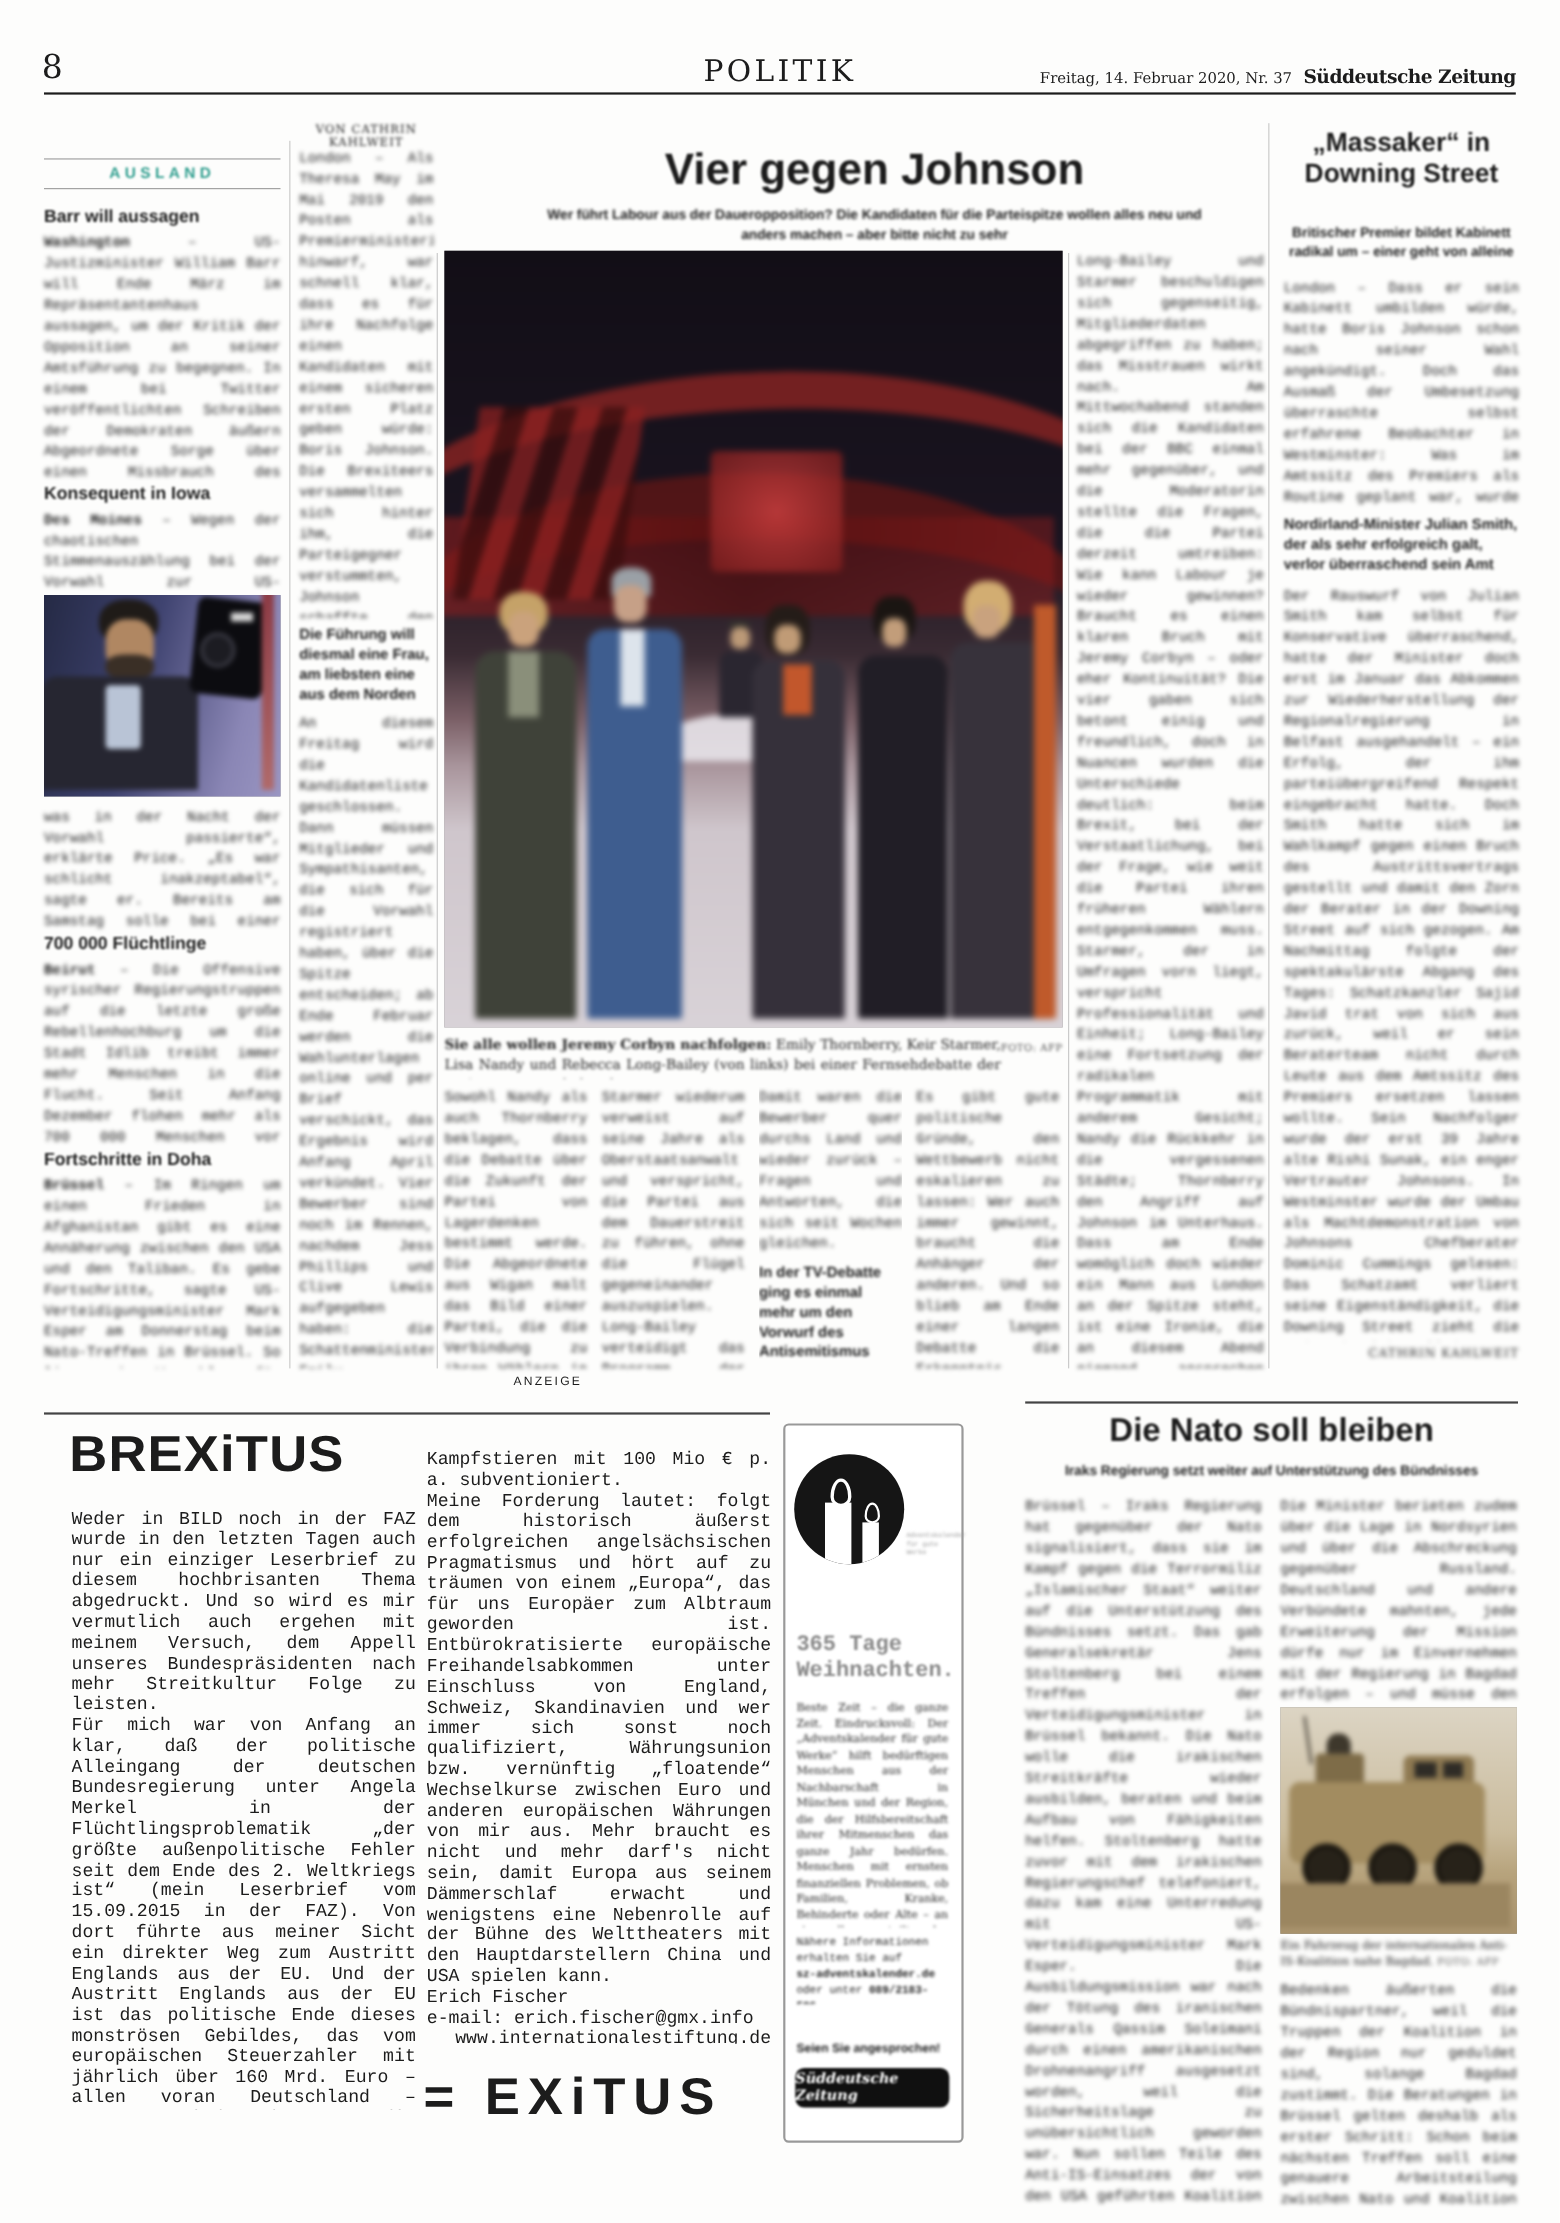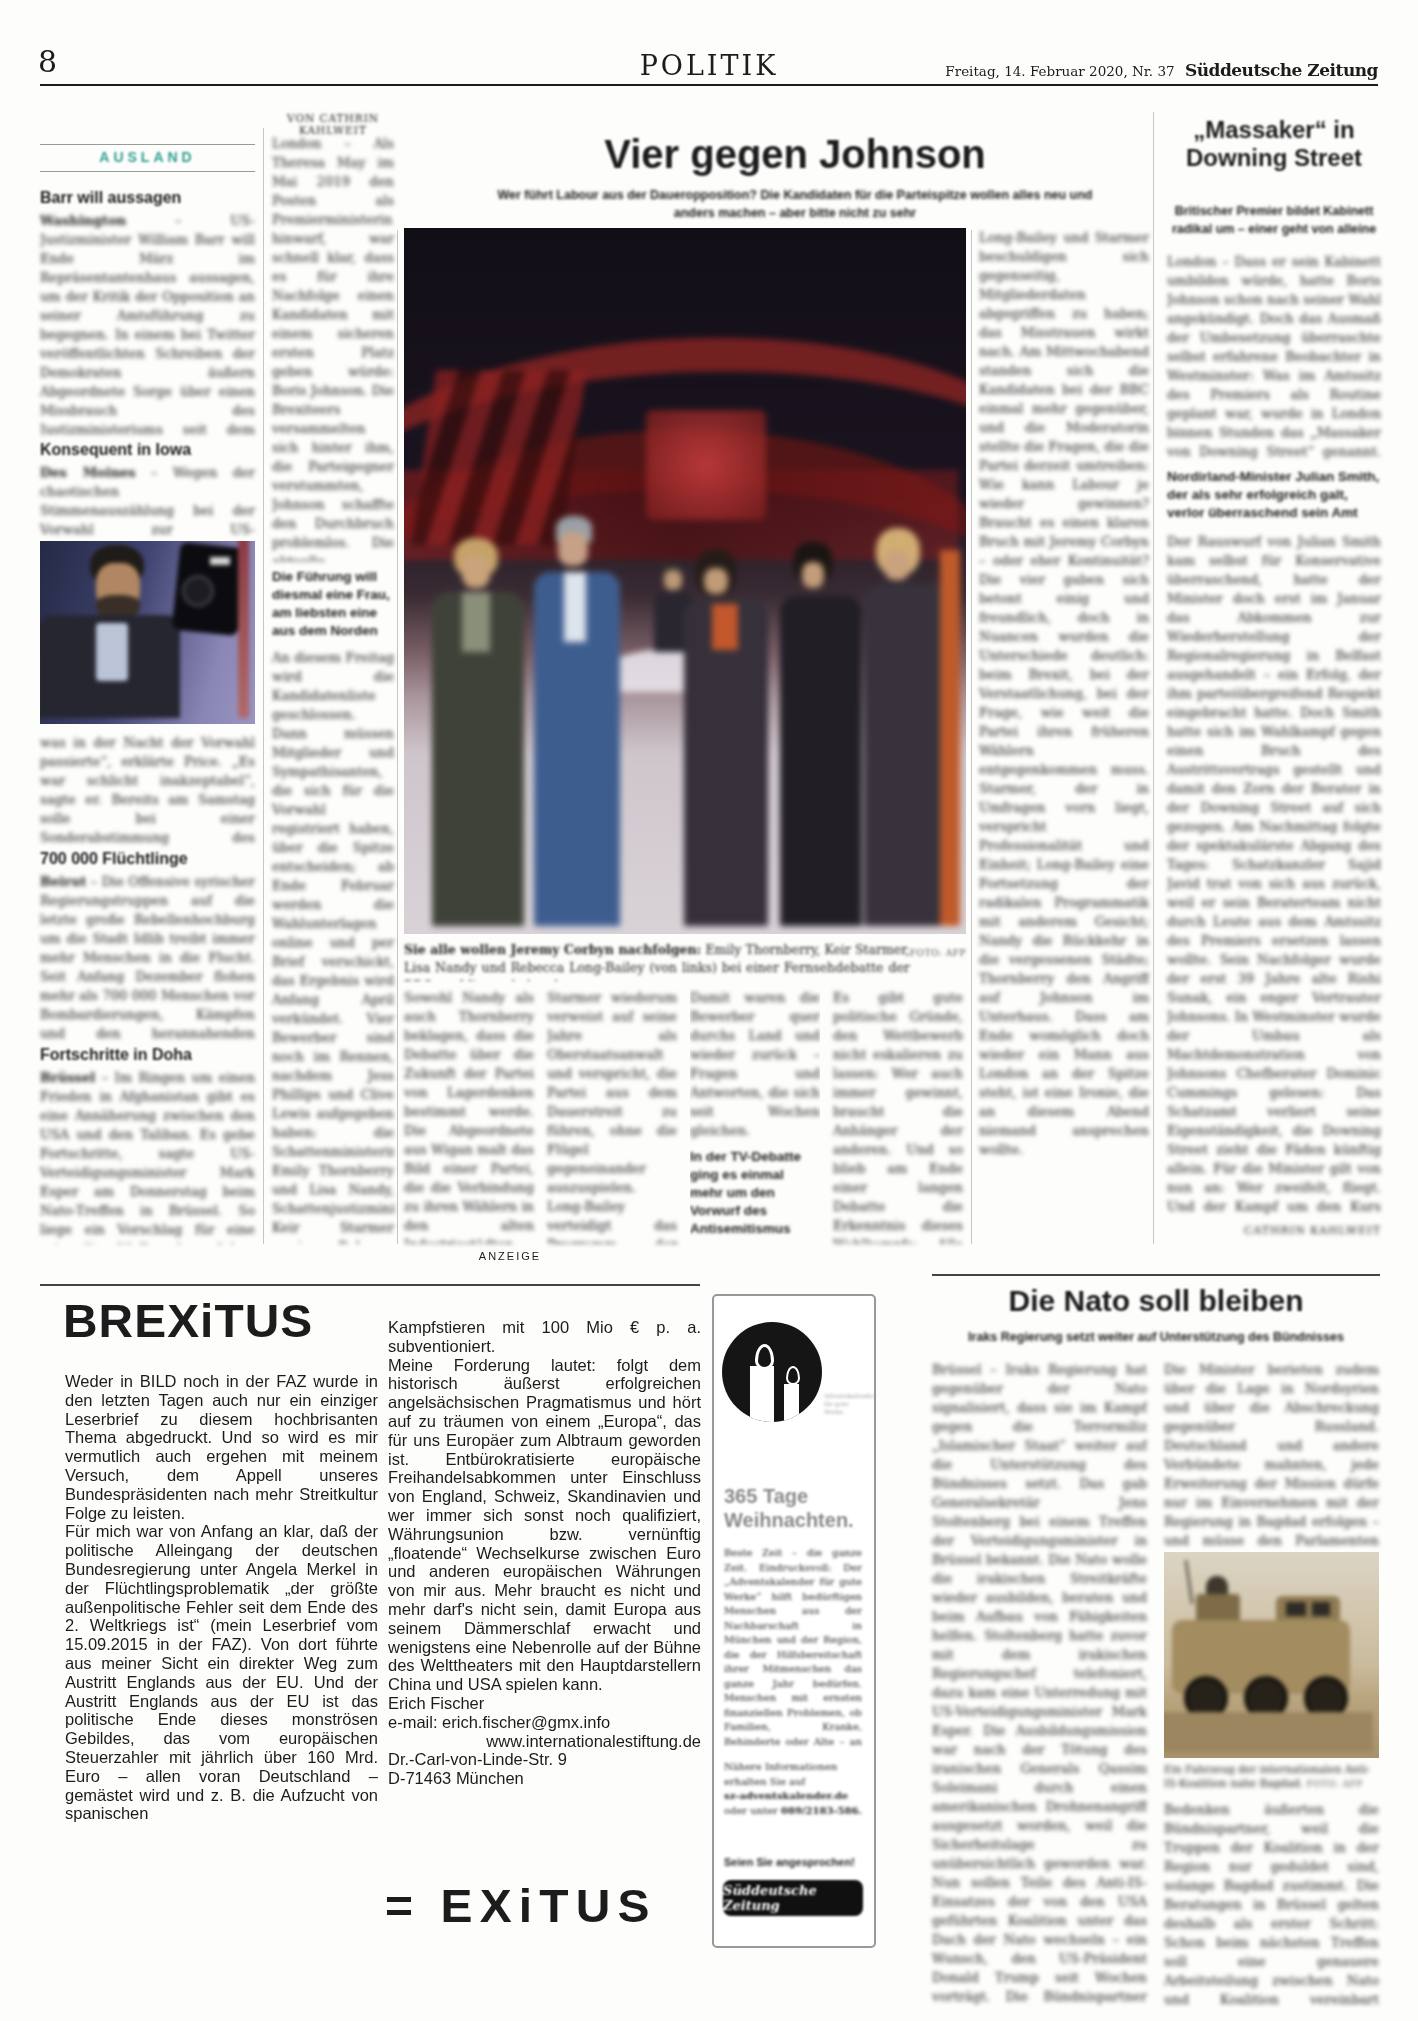--- a/index.html
+++ b/index.html
@@ -13,21 +13,21 @@
   .bold{font-weight:bold;}
   .clip{overflow:hidden;}
   .body{font-size:13px;line-height:19px;}
   .b04{filter:blur(0.4px);}
   .b1{filter:blur(1.1px);}
   .b16{filter:blur(1.6px);}
   .b2{filter:blur(2.1px);}
   .hr{background:#1c1c1c;}
   .lr{background:#9a9a9a;}
   .vr{background:#c6c6c6;width:1px;}
-  p{margin:0;}
+  p{margin:0;font-family:Liberation Mono, monospace;}
   .photo{position:absolute;overflow:hidden;background:#888;}
   .pblur{position:absolute;left:-8px;top:-8px;right:-8px;bottom:-8px;filter:blur(3px);}
   .pblur2{position:absolute;left:-6px;top:-6px;right:-6px;bottom:-6px;filter:blur(2.2px);}
   .shape{position:absolute;}
   .headline-xl{font-weight:bold;font-size:40px;letter-spacing:0px;}
   .headline-l{font-weight:bold;font-size:30px;line-height:34px;}
   .headline-m{font-weight:bold;font-size:24px;line-height:28px;}
   .subtitle{font-weight:bold;font-size:12.5px;line-height:18px;}
   .subhead{font-weight:bold;font-size:13.5px;line-height:18px;}
   .itemtitle{font-weight:bold;font-size:16px;}
@@ -177,21 +177,21 @@
   <div class="abs ctr sans subtitle b16" style="left:1167px;top:202px;width:214px;">Britischer Premier bildet Kabinett radikal um – einer geht von alleine</div>
   <div class="abs body just clip b2" style="left:1167px;top:252px;width:214px;height:210px;">
     <p>London – Dass er sein Kabinett umbilden würde, hatte Boris Johnson schon nach seiner Wahl angekündigt. Doch das Ausmaß der Umbesetzung überraschte selbst erfahrene Beobachter in Westminster: Was im Amtssitz des Premiers als Routine geplant war, wurde in London binnen Stunden das „Massaker von Downing Street“ genannt. Johnson entließ am Donnerstag eine ganze Reihe von Ministern, darunter mehrere, die als durchaus erfolgreich galten – und ersetzte sie durch jüngere, loyale Gefolgsleute, die den Brexit ohne Murren mittragen sollen.</p>
   </div>
   <div class="abs sans subhead clip b16" style="left:1167px;top:468px;width:214px;height:56px;">Nordirland-Minister Julian Smith, der als sehr erfolgreich galt, verlor überraschend sein Amt</div>
   <div class="abs body just clip b2" style="left:1167px;top:532px;width:214px;height:688px;">
     <p>Der Rauswurf von Julian Smith kam selbst für Konservative überraschend, hatte der Minister doch erst im Januar das Abkommen zur Wiederherstellung der Regionalregierung in Belfast ausgehandelt – ein Erfolg, der ihm parteiübergreifend Respekt eingebracht hatte. Doch Smith hatte sich im Wahlkampf gegen einen Bruch des Austrittsvertrags gestellt und damit den Zorn der Berater in der Downing Street auf sich gezogen. Am Nachmittag folgte der spektakulärste Abgang des Tages: Schatzkanzler Sajid Javid trat von sich aus zurück, weil er sein Beraterteam nicht durch Leute aus dem Amtssitz des Premiers ersetzen lassen wollte. Sein Nachfolger wurde der erst 39 Jahre alte Rishi Sunak, ein enger Vertrauter Johnsons. In Westminster wurde der Umbau als Machtdemonstration von Johnsons Chefberater Dominic Cummings gelesen: Das Schatzamt verliert seine Eigenständigkeit, die Downing Street zieht die Fäden künftig allein. Für die Minister gilt von nun an: Wer zweifelt, fliegt. Und der Kampf um den Kurs nach dem Brexit ist entschieden, bevor er richtig begonnen hat. Johnson, so heißt es, wolle ein Kabinett, das mit einer Stimme spricht – mit seiner.</p>
   </div>
   <div class="abs rt endline b2" style="left:1167px;top:1224px;width:214px;">CATHRIN KAHLWEIT</div>
 
-  <div class="abs ctr sans b04" style="left:380px;top:1250px;width:260px;font-size:11px;letter-spacing:2px;">ANZEIGE</div>
+  <div class="abs ctr sans b04" style="left:368px;top:1250px;width:260px;font-size:11px;letter-spacing:2px;">ANZEIGE</div>
   <div class="abs" style="left:40px;top:1284px;width:660px;height:2px;background:#444;"></div>
 
   <div class="abs sans" style="left:63px;top:1294px;font-size:46px;font-weight:bold;letter-spacing:1px;transform:scaleX(1.04);transform-origin:left;">BREXiTUS</div>
   <div class="abs adtext just clip" style="left:65px;top:1372px;width:313px;height:546px;">
     <p>Weder in BILD noch in der FAZ wurde in den letzten Tagen auch nur ein einziger Leserbrief zu diesem hochbrisanten Thema abgedruckt. Und so wird es mir vermutlich auch ergehen mit meinem Versuch, dem Appell unseres Bundespräsidenten nach mehr Streitkultur Folge zu leisten.</p>
     <p>Für mich war von Anfang an klar, daß der politische Alleingang der deutschen Bundesregierung unter Angela Merkel in der Flüchtlingsproblematik „der größte außenpolitische Fehler seit dem Ende des 2. Weltkriegs ist“ (mein Leserbrief vom 15.09.2015 in der FAZ). Von dort führte aus meiner Sicht ein direkter Weg zum Austritt Englands aus der EU. Und der Austritt Englands aus der EU ist das politische Ende dieses monströsen Gebildes, das vom europäischen Steuerzahler mit jährlich über 160 Mrd. Euro – allen voran Deutschland – gemästet wird und z. B. die Aufzucht von spanischen</p>
   </div>
   <div class="abs adtext just clip" style="left:388px;top:1318px;width:313px;height:540px;">
     <p>Kampfstieren mit 100 Mio € p. a. subventioniert.</p>
     <p>Meine Forderung lautet: folgt dem historisch äußerst erfolgreichen angelsächsischen Pragmatismus und hört auf zu träumen von einem „Europa“, das für uns Europäer zum Albtraum geworden ist. Entbürokratisierte europäische Freihandelsabkommen unter Einschluss von England, Schweiz, Skandinavien und wer immer sich sonst noch qualifiziert, Währungsunion bzw. vernünftig „floatende“ Wechselkurse zwischen Euro und anderen europäischen Währungen von mir aus. Mehr braucht es nicht und mehr darf's nicht sein, damit Europa aus seinem Dämmerschlaf erwacht und wenigstens eine Nebenrolle auf der Bühne des Welttheaters mit den Hauptdarstellern China und USA spielen kann.</p>

